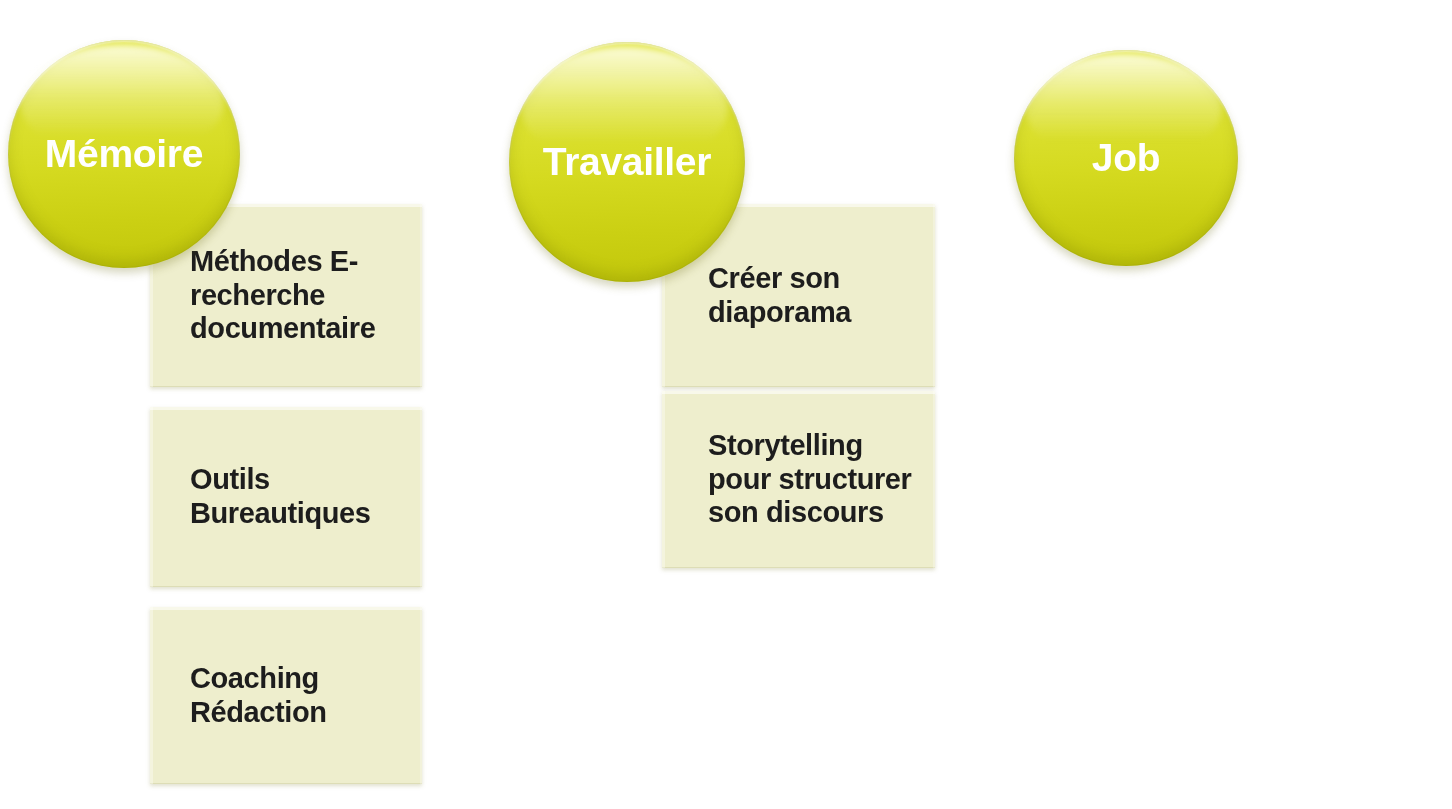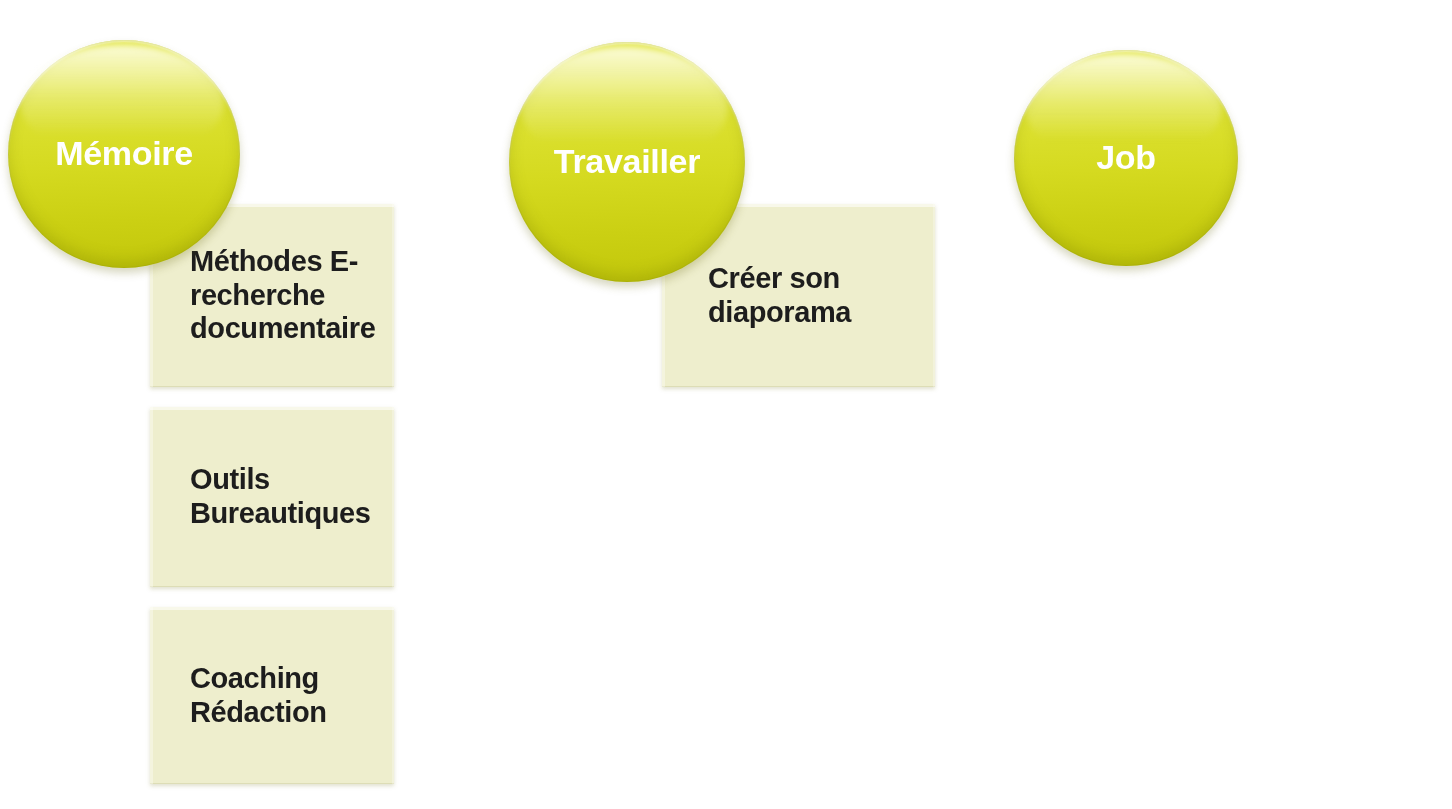--- a/index.html
+++ b/index.html
@@ -19,30 +19,30 @@
     display:flex;align-items:center;justify-content:center;
   }
   .circle::before{
     content:"";position:absolute;left:5%;top:2%;width:88%;height:50%;
     border-radius:50%;
     background:linear-gradient(180deg,rgba(255,255,248,.8) 0%,rgba(255,255,248,.28) 45%,rgba(255,255,248,0) 80%);
     filter:blur(3px);
     pointer-events:none;
   }
   .circle .lbl{
-    position:relative;z-index:2;color:#ffffff;font-weight:bold;font-size:34px;
+    position:relative;z-index:2;color:#ffffff;font-weight:bold;font-size:39px;
     letter-spacing:-0.3px;text-align:center;line-height:1.05;
   }
   .c1{left:8px;top:40px;width:232px;height:228px;}
   .c2{left:509px;top:42px;width:236px;height:240px;}
   .c3{left:1014px;top:50px;width:224px;height:216px;}
 
   
   .stack{position:absolute;top:204px;z-index:1;display:flex;flex-direction:column;gap:4px;}
-  .s1{left:150px;width:244px;gap:20px;}
+  .s1{left:150px;width:272px;gap:20px;}
   .s2{left:662px;width:273px;}
   .s3{left:1174px;width:274px;}
   .box{
     background:#eeeecd;
     box-shadow:
       inset 0 3px 0 rgba(255,255,254,.6),
       inset 3px 0 0 rgba(255,255,254,.35),
       inset -2px 0 0 rgba(255,255,254,.28),
       inset 0 -1px 0 rgba(190,190,140,.35),
       0 2px 4px rgba(160,160,100,.32);
@@ -78,19 +78,22 @@
     </div>
   </div>
 
   <div class="circle c2">
     <span class="lbl">Travailler</span>
   </div>
   <div class="stack s2">
     <div class="box r1">
       <span class="txt">Créer son diaporama</span>
     </div>
+    <div class="box r2">
+      <span class="txt">Storytelling pour structurer son discours</span>
+    </div>
   </div>
 
   <div class="circle c3">
     <span class="lbl">Job</span>
   </div>
 
 </div>
 
 </body></html>

